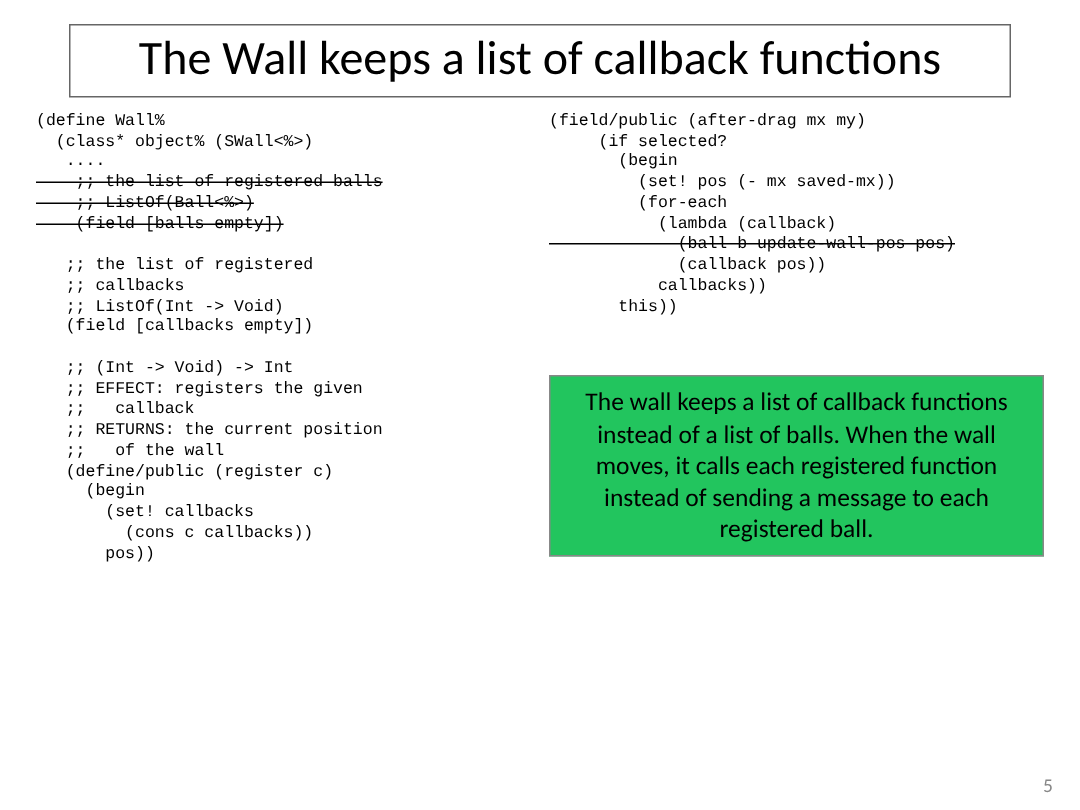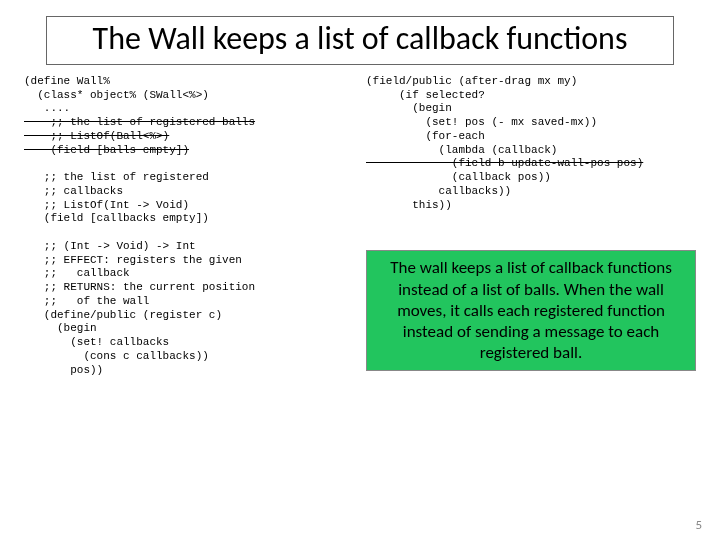--- a/index.html
+++ b/index.html
@@ -103,21 +103,21 @@
        pos))</span></pre>
     </div>
 
     <div class="col">
       <pre class="code"><span>(field/public (after-drag mx my)
      (if selected?
        (begin
          (set! pos (- mx saved-mx))
          (for-each
            (lambda (callback)</span>
-<span class="strike">             (field b update-wall-pos pos)</span>
+<span class="strike">             (ball b update-wall-pos pos)</span>
 <span>             (callback pos))
            callbacks))
        this))</span></pre>
 
       <div class="explain-box">
         <span>The wall keeps a list of callback functions instead of a list of balls.  When the wall moves, it calls each registered function instead of sending a message to each registered ball.</span>
       </div>
     </div>
 
   </div>

